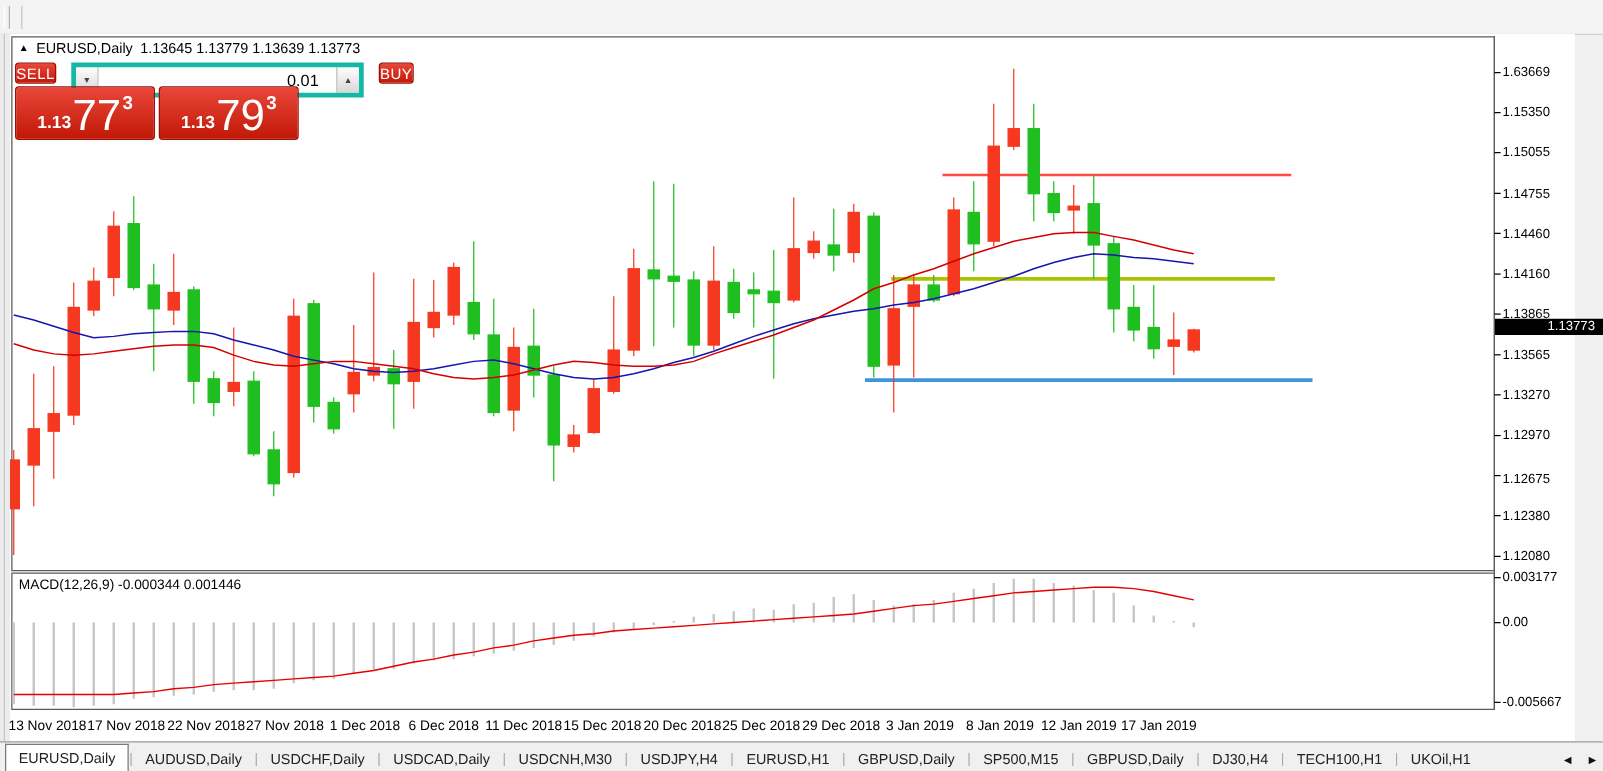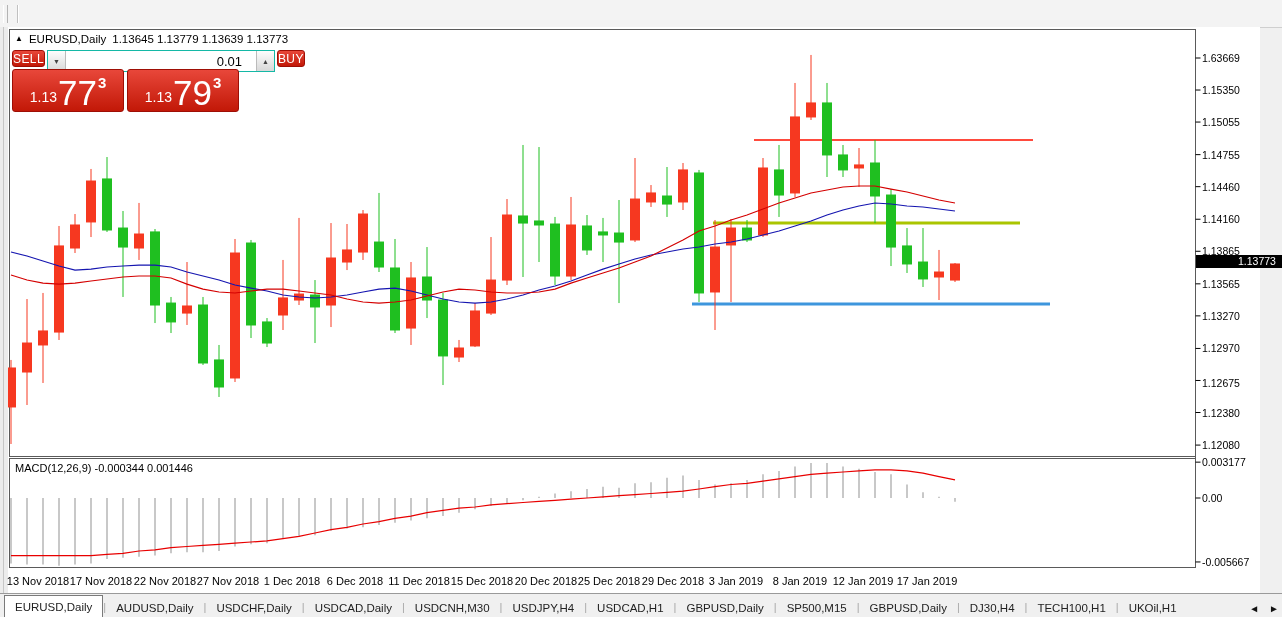--- a/index.html
+++ b/index.html
@@ -16,31 +16,31 @@
   .gutter::before{content:"";position:absolute;left:3px;top:0;width:1px;height:100%;background:#c6c6c6;}
   .chartwin{position:absolute;left:8px;top:27px;width:1252px;height:566px;background:#fff;}
   #chartSvg{position:absolute;left:0;top:0;}
   .chart-title{position:absolute;left:7px;top:6px;font-size:11.5px;color:#000;display:flex;gap:6px;align-items:center;}
   .chart-title .tri{font-size:8px;line-height:8px;}
   .trade-panel{position:absolute;left:4px;top:23px;width:227px;}
   .tp-row1{display:flex;height:17px;}
   .btn-red{background:linear-gradient(#e8473a,#c21807);border:1px solid #9e0e05;border-radius:3px;
     color:#fff;display:flex;align-items:center;justify-content:center;}
   .sellbuy{width:50px;font-size:12px;letter-spacing:.4px;}
-  .vol-wrap{display:flex;margin:0 2px;border:1px solid #14b8a6;background:#fff;height:20px;flex:1;}
+  .vol-wrap{display:flex;margin:0 12px;border:4px solid #14b8a6;background:#fff;height:20px;flex:1;}
   .spin{width:17px;background:linear-gradient(#fdfdfd,#d8d8d8);border:0;display:flex;align-items:center;
     justify-content:center;font-size:7px;color:#444;}
   .spin.left{border-right:1px solid #bbb}
   .spin.right{border-left:1px solid #bbb}
   .vol-input{flex:1;border:0;outline:none;font-size:13px;text-align:right;padding:0 14px 0 0;
     font-family:"Liberation Sans",sans-serif;color:#000;min-width:0;}
   .tp-row2{display:flex;margin-top:2px;gap:3px;}
   .price-box{flex:1;height:38px;border-radius:3px;display:flex;align-items:flex-end;justify-content:center;
     padding-bottom:3px;cursor:default;}
-  .pb-prefix{font-size:14px;font-weight:normal;margin:0 1px 3px 0;}
+  .pb-prefix{font-size:14px;font-weight:bold;margin:0 1px 3px 0;}
   .pb-big{font-size:35px;line-height:.82;font-weight:400;}
   .pb-sup{font-size:15px;font-weight:bold;margin:0 0 17px 1px;}
   .macd-label{position:absolute;left:7px;top:435px;font-size:11px;color:#000;}
   .axis-label{position:absolute;left:1194px;width:56px;font-size:10.5px;color:#000;}
   .price-tag{position:absolute;left:1188px;width:52px;height:13px;background:#000;color:#fff;
     font-size:10.5px;line-height:13px;padding-left:3px;}
   .date-axis{position:absolute;left:0;top:542px;width:1252px;height:23px;background:#fff;}
   .date-label{position:absolute;top:6px;transform:translateX(-50%);font-size:11px;color:#000;white-space:nowrap;}
   .tabbar{position:absolute;left:0;top:593px;width:1282px;height:24px;background:#f0f0f0;
     border-top:1px solid #9a9a9a;display:flex;align-items:flex-end;}
@@ -474,21 +474,21 @@
       <div class="tab">AUDUSD,Daily</div>
       <span class="tabdiv">|</span>
       <div class="tab">USDCHF,Daily</div>
       <span class="tabdiv">|</span>
       <div class="tab">USDCAD,Daily</div>
       <span class="tabdiv">|</span>
       <div class="tab">USDCNH,M30</div>
       <span class="tabdiv">|</span>
       <div class="tab">USDJPY,H4</div>
       <span class="tabdiv">|</span>
-      <div class="tab">USDCAD,H1</div>
+      <div class="tab">EURUSD,H1</div>
       <span class="tabdiv">|</span>
       <div class="tab">GBPUSD,Daily</div>
       <span class="tabdiv">|</span>
       <div class="tab">SP500,M15</div>
       <span class="tabdiv">|</span>
       <div class="tab">GBPUSD,Daily</div>
       <span class="tabdiv">|</span>
       <div class="tab">DJ30,H4</div>
       <span class="tabdiv">|</span>
       <div class="tab">TECH100,H1</div>

